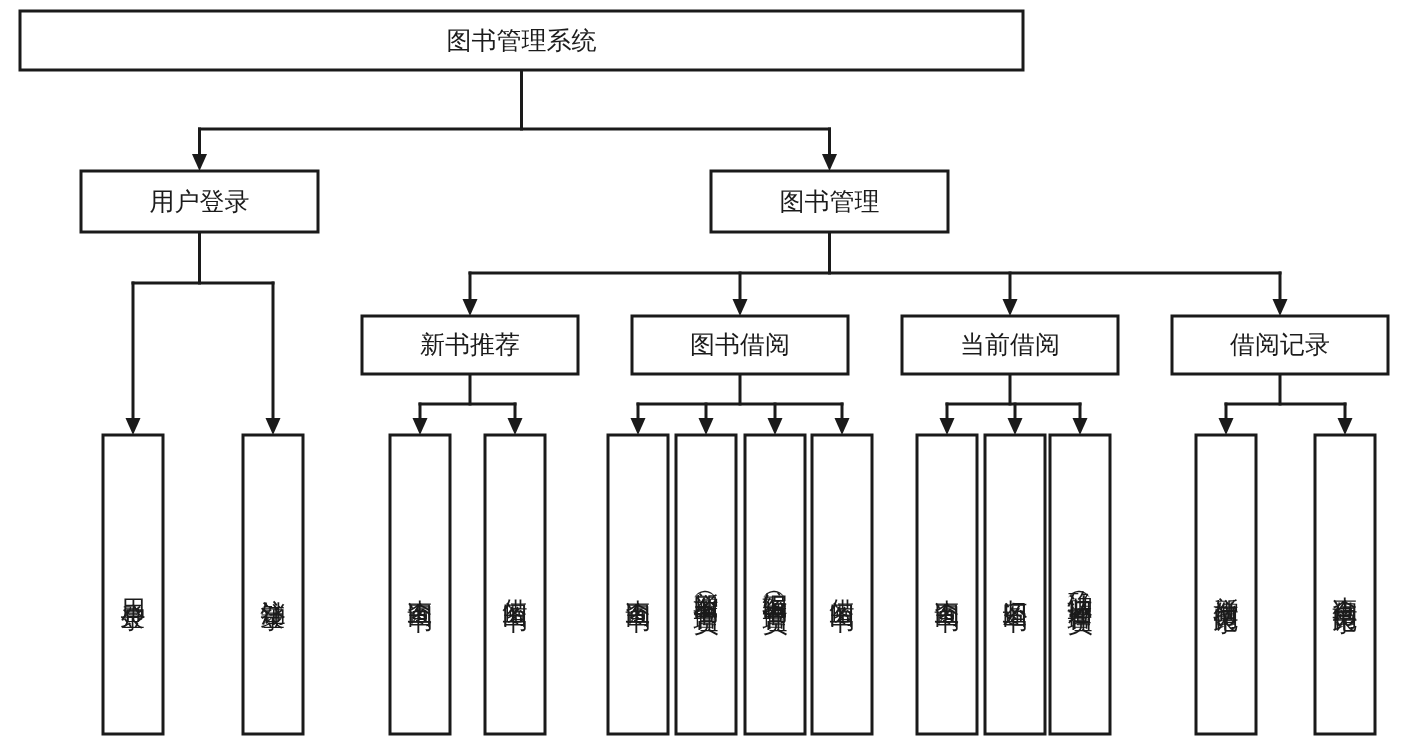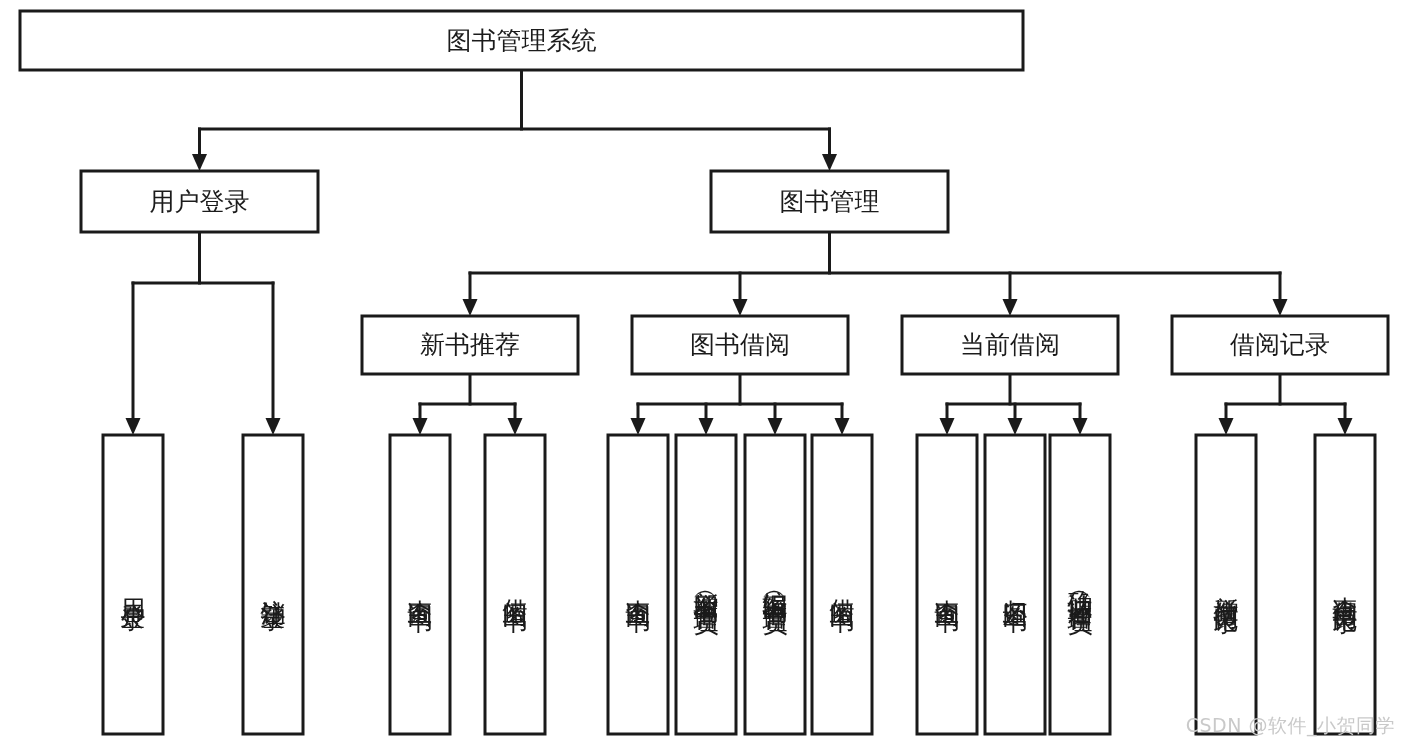--- a/index.html
+++ b/index.html
@@ -206,14 +206,13 @@
       <div class="leaf-label-wrap" style="left: 608px; top: 435px; width: 60px; height: 299px;">查询图书</div>
       <div class="leaf-label-wrap" style="left: 676px; top: 435px; width: 60px; height: 299px;">新增图书（管理员）</div>
       <div class="leaf-label-wrap" style="left: 745px; top: 435px; width: 60px; height: 299px;">编辑图书（管理员）</div>
       <div class="leaf-label-wrap" style="left: 812px; top: 435px; width: 60px; height: 299px;">借阅图书</div>
       <div class="leaf-label-wrap" style="left: 917px; top: 435px; width: 60px; height: 299px;">查询图书</div>
       <div class="leaf-label-wrap" style="left: 985px; top: 435px; width: 60px; height: 299px;">归还图书</div>
       <div class="leaf-label-wrap" style="left: 1050px; top: 435px; width: 60px; height: 299px;">确认归还（管理员）</div>
       <div class="leaf-label-wrap" style="left: 1196px; top: 435px; width: 60px; height: 299px;">新增借阅记录</div>
       <div class="leaf-label-wrap" style="left: 1315px; top: 435px; width: 60px; height: 299px;">查询借阅记录</div>
     </div>
-  <div id="watermark">CSDN @软件_小贺同学</div>
 </div>
 
 </body></html>

